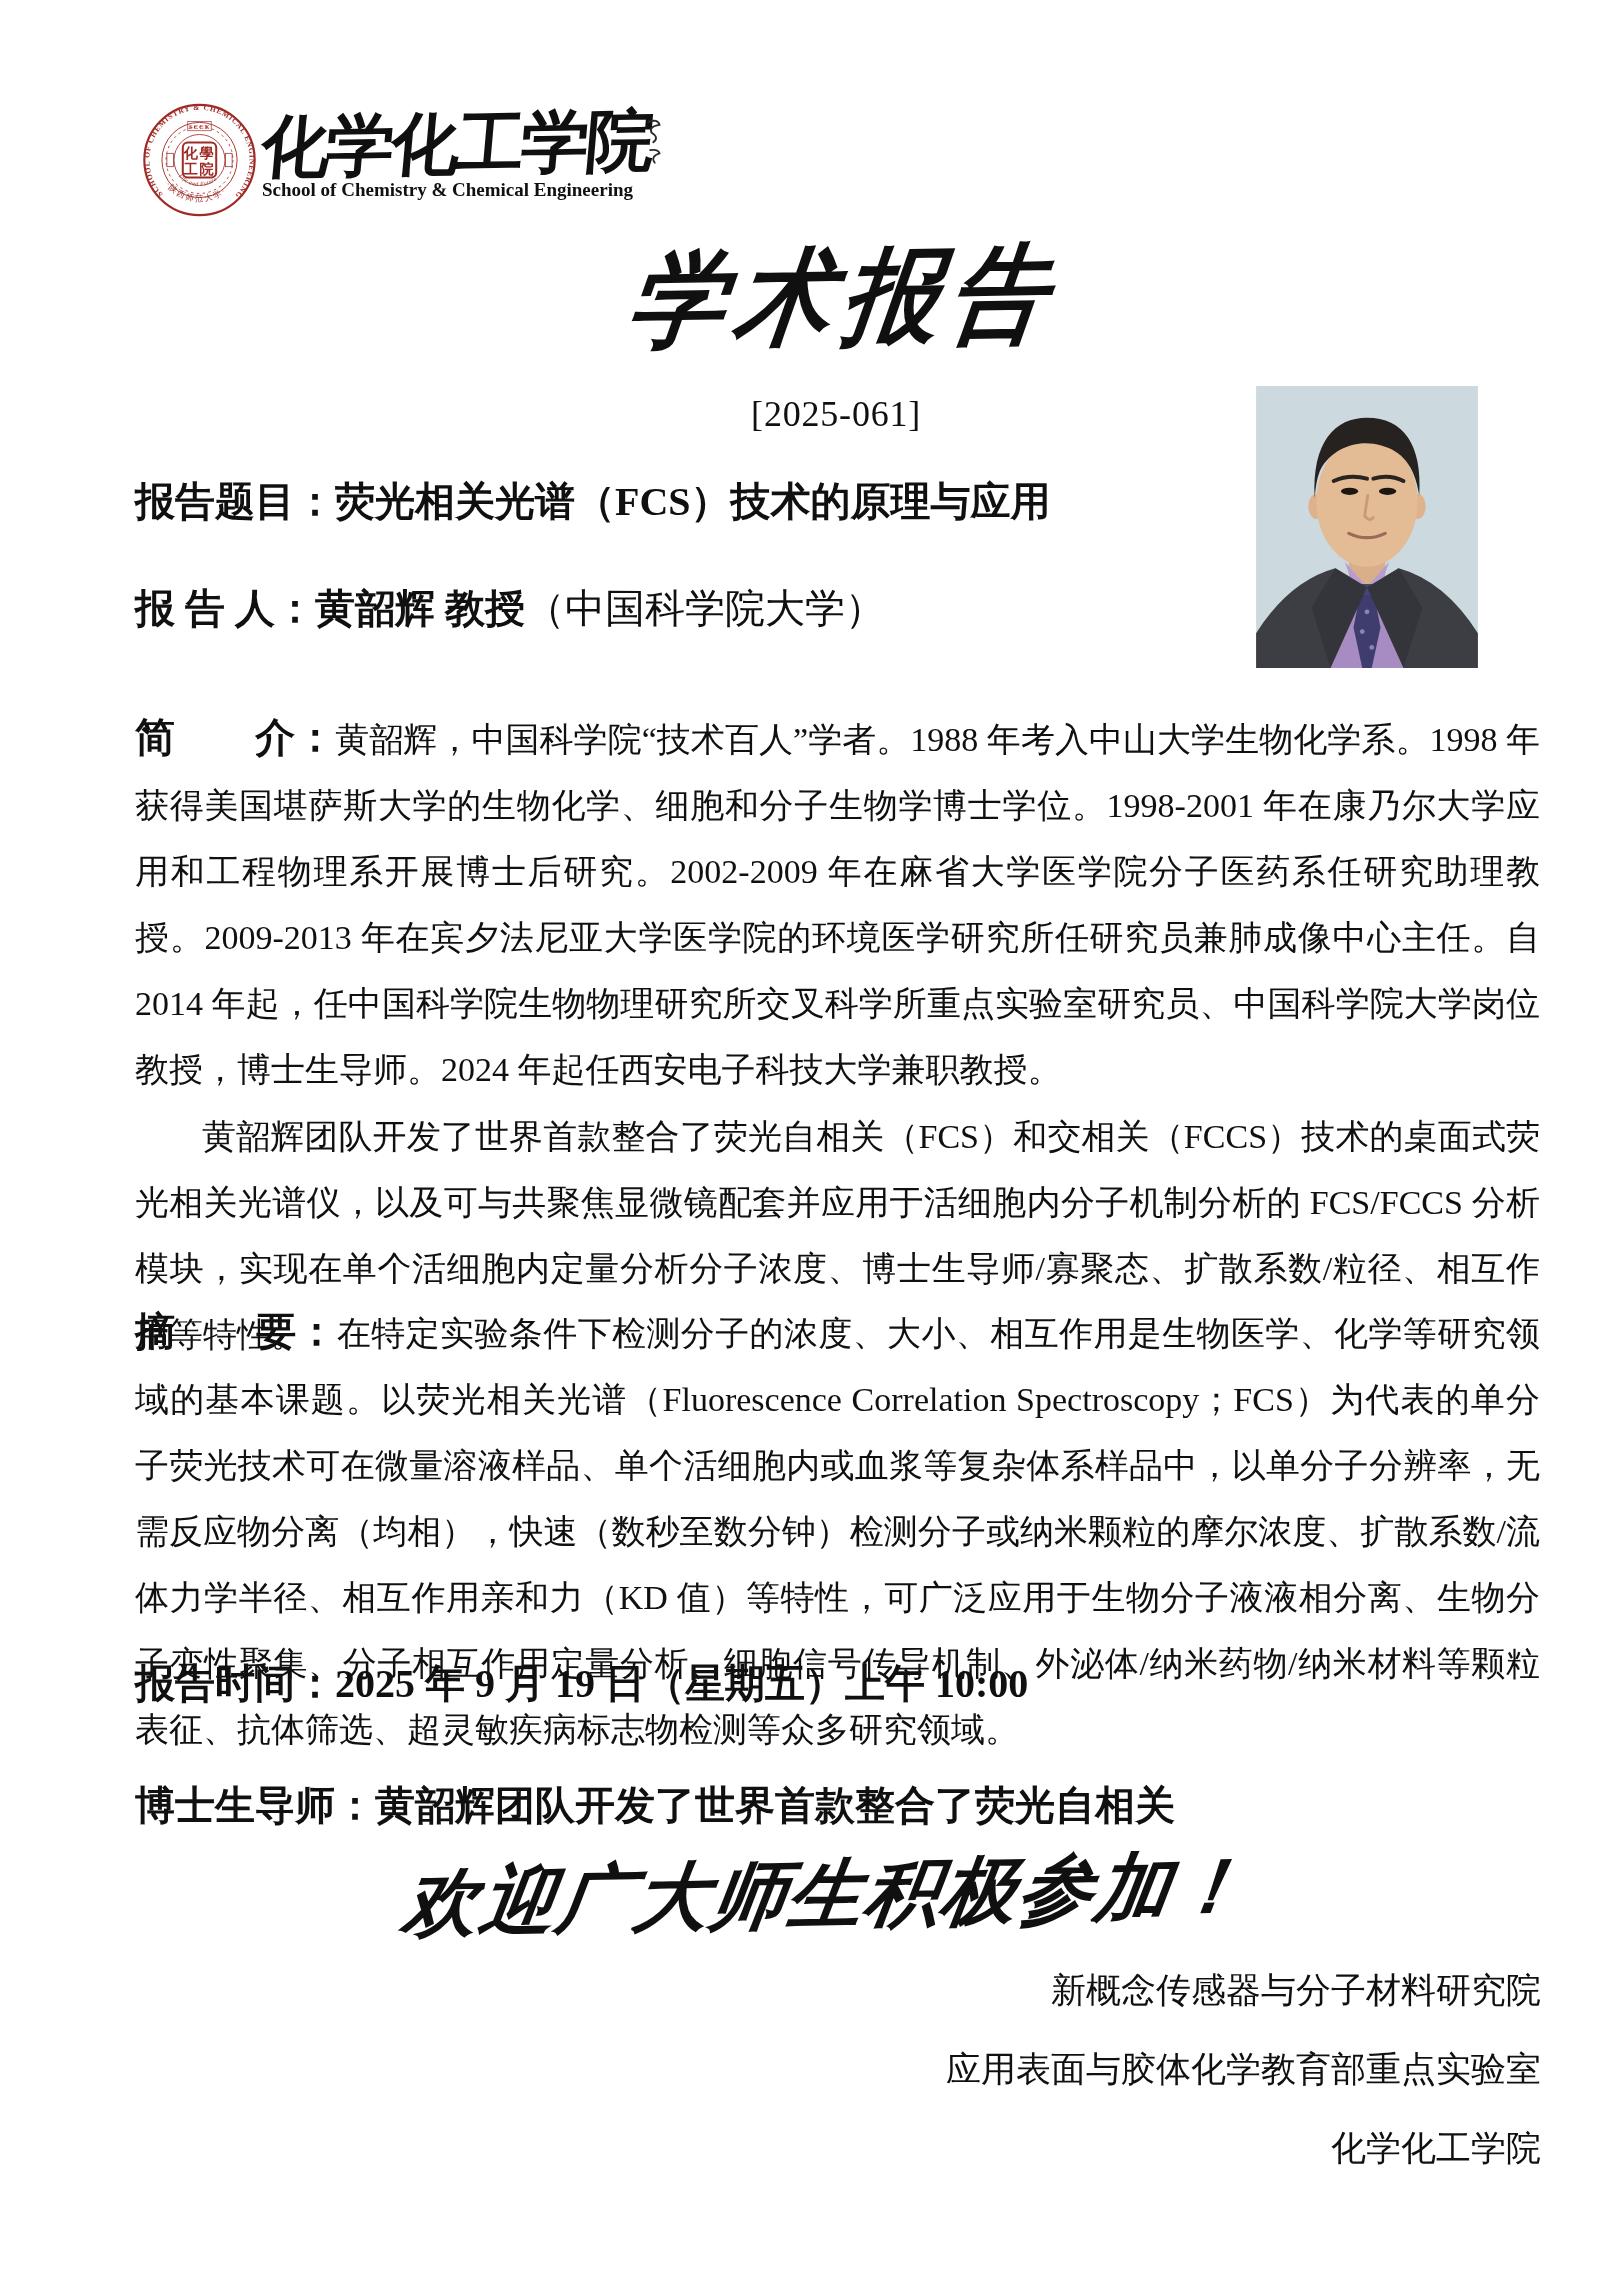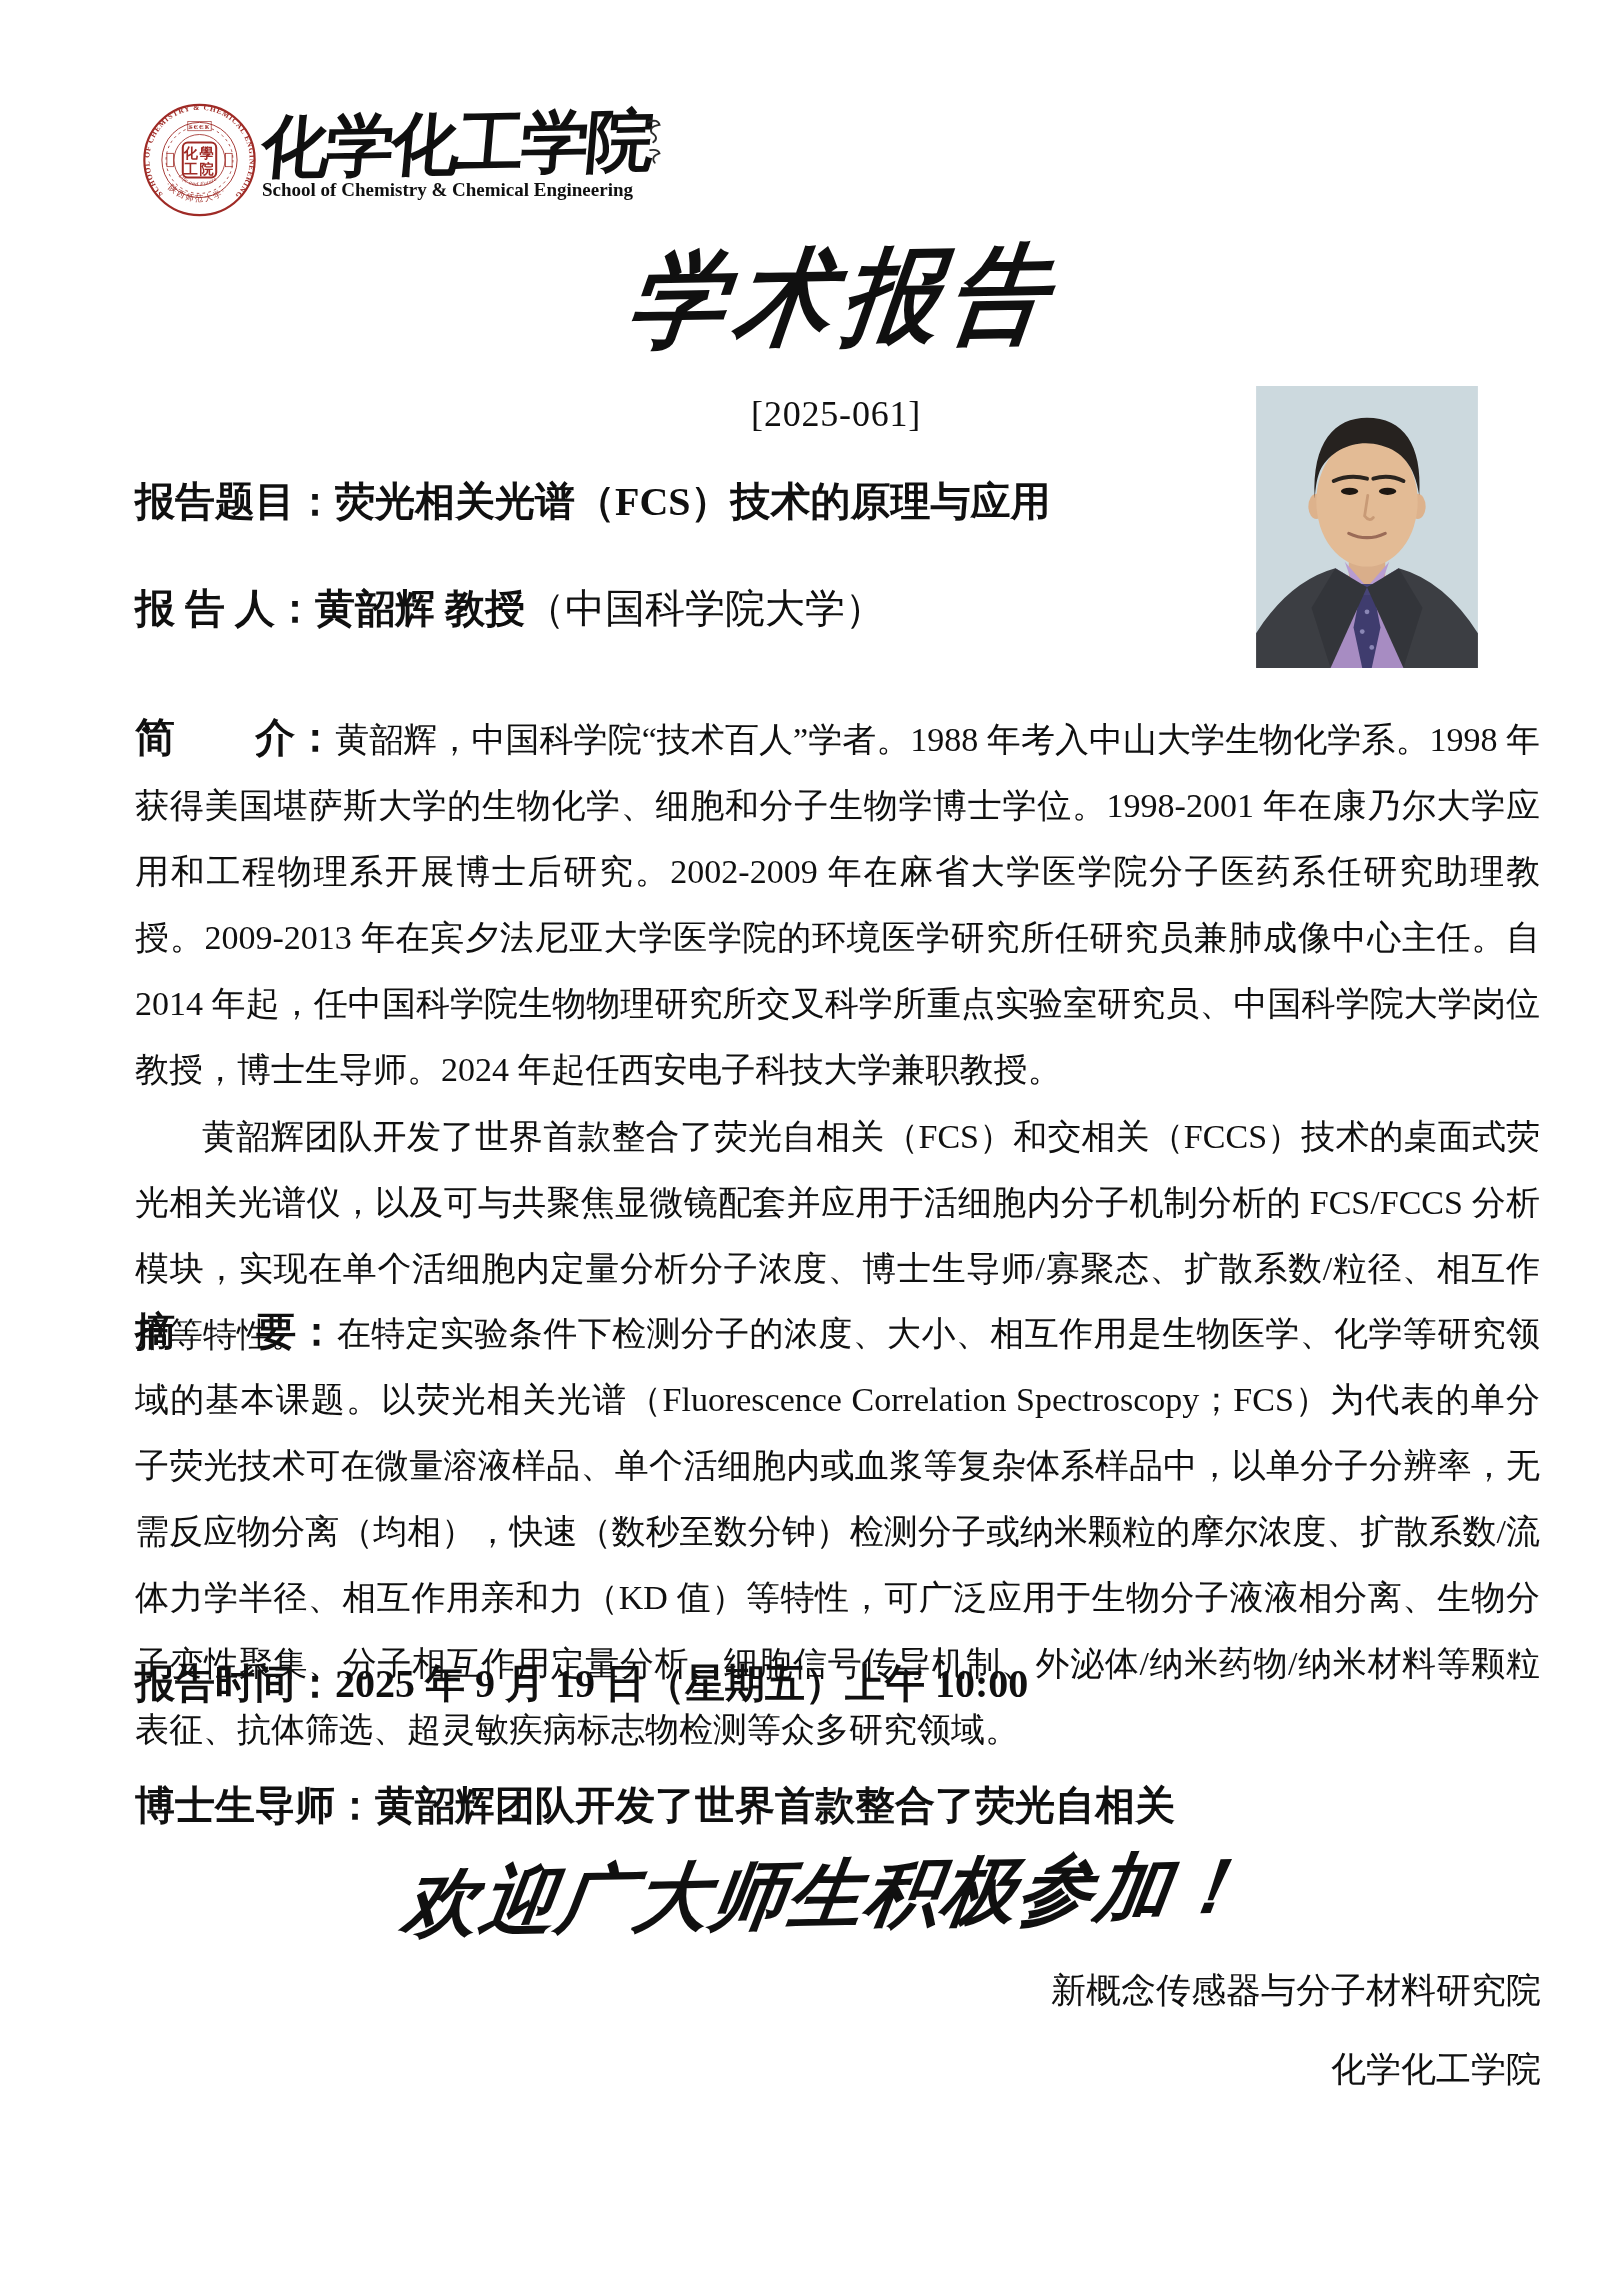--- a/index.html
+++ b/index.html
@@ -162,17 +162,18 @@
   <div class="row row-time"><span>报告时间：</span><span>2025 年 9 月 19 日（星期五）上午 10:00</span></div>
 
   <div class="row row-venue"><span>博士生导师：</span><span>黄韶辉团队开发了世界首款整合了荧光自相关</span></div>
 
   <div class="welcome">
     <span class="brush-inner">欢迎广大师生积极参加！</span>
   </div>
 
   <div class="footer">
     <div>新概念传感器与分子材料研究院</div>
+    <div>应用表面与胶体化学教育部重点实验室</div>
     <div>化学化工学院</div>
   </div>
 
 </div>
 
 
 </body></html>

